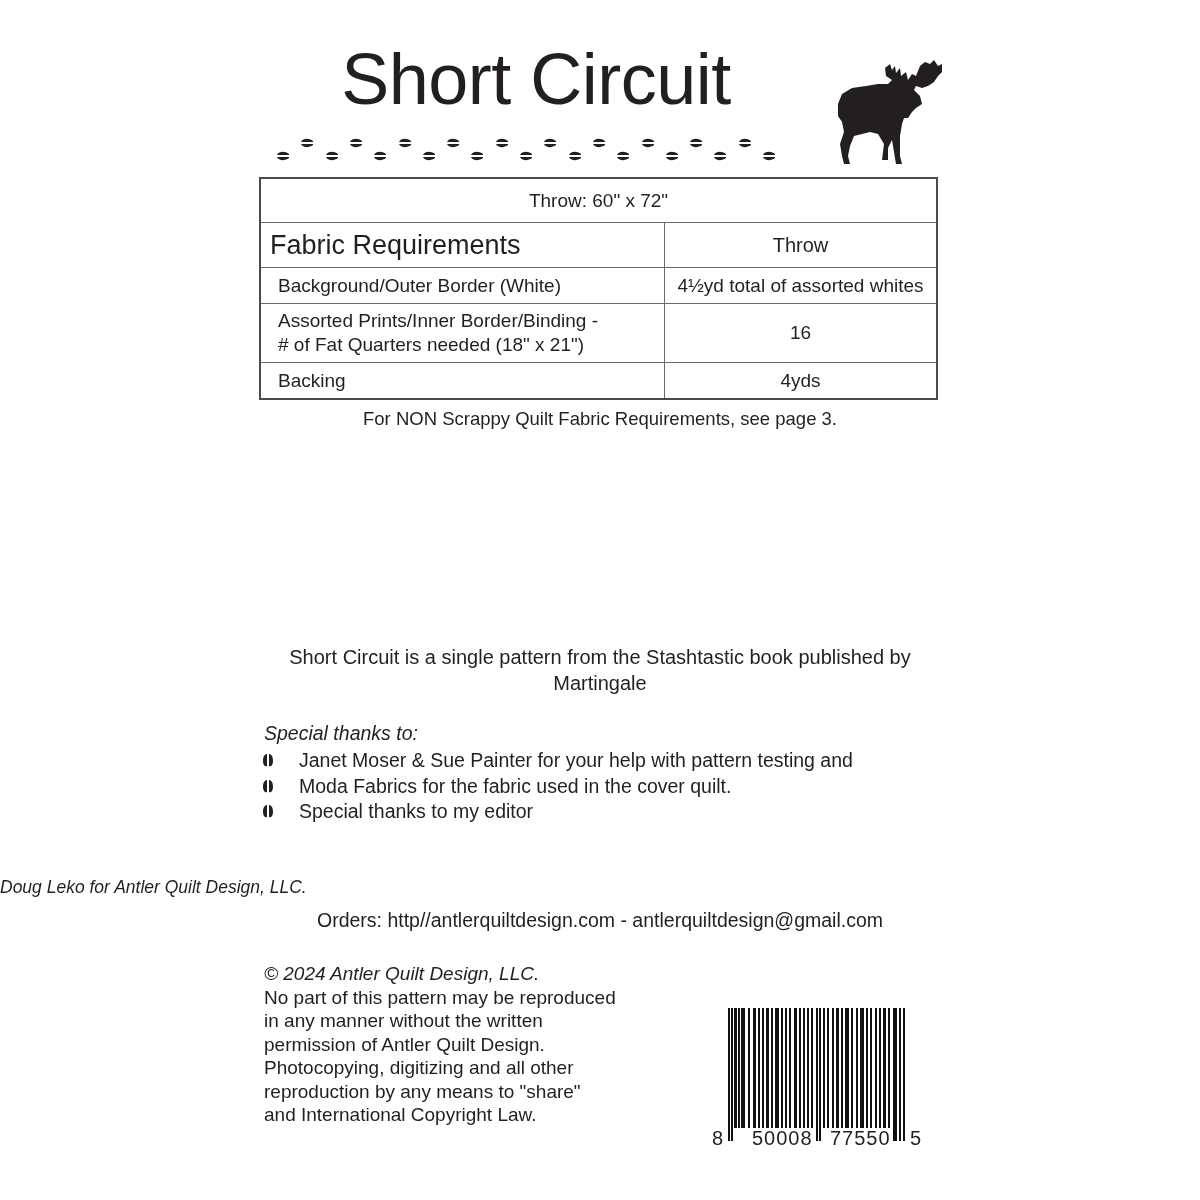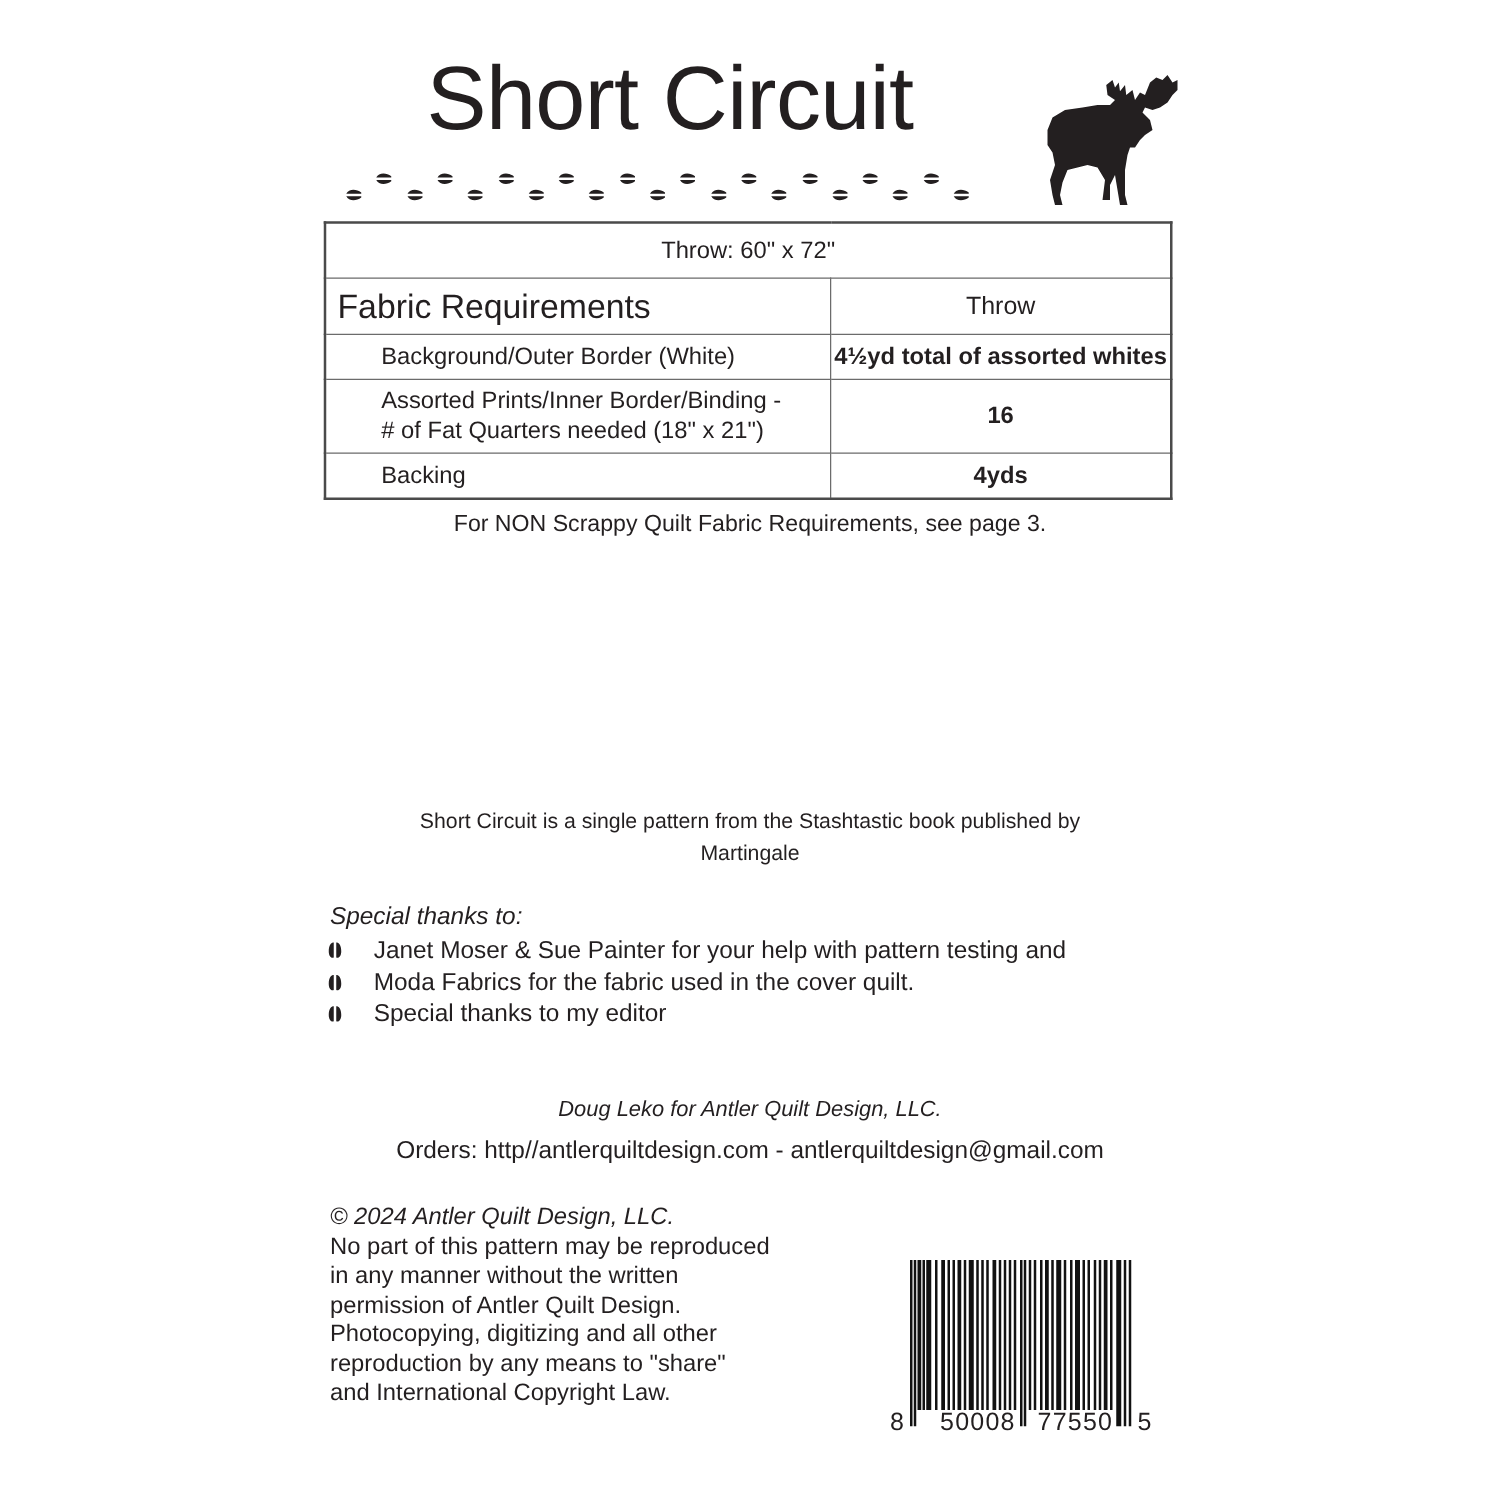--- a/index.html
+++ b/index.html
@@ -15,31 +15,31 @@
 
   table.req { position:absolute; left:259px; top:177px; width:679px;
               border-collapse:collapse; border:2px solid #4a4a4a; font-size:19px; }
   table.req td { border:1px solid #6b6b6b; padding:0; vertical-align:middle; color:#231f20; }
   .row-size td { height:43px; text-align:center; }
   .row-head td { height:44px; }
   .row-head .label { font-size:27px; padding-left:9px; }
   .row-head .col { text-align:center; font-size:20px; }
   .row-item td { height:35px; }
   .row-item.tall td { height:58px; }
-  .row-item .name { padding-left:44px; line-height:24px; }
-  .row-item .val { text-align:center;font-weight:bold; }
+  .row-item .name { padding-left:17px; line-height:24px; }
+  .row-item .val { text-align:center; }
   .c1 { width:394px; }
 
   .note { left:0; width:1200px; top:408px; text-align:center; font-size:18.5px; }
-  .pub { left:260px; width:680px; top:644px; text-align:center; font-size:17px; line-height:26px; }
+  .pub { left:260px; width:680px; top:644px; text-align:center; font-size:20px; line-height:26px; }
   .thanks-h { left:264px; top:722px; font-size:19.5px; font-style:italic; }
   .thanks-list { left:262px; top:748px; width:640px; margin:0; padding:0; list-style:none; font-size:19.5px; line-height:25.5px; }
   .thanks-list li { position:relative; padding-left:37px; margin:0; }
   .thanks-list li .bullet { position:absolute; left:0; top:5px; width:12px; height:15px; }
-  .author { left:0; width:1200px; top:877px; text-align:center; font-size:17.5px; font-style:italic; }
+  .author { left:0; width:1200px; top:877px; text-align:left; font-size:17.5px; font-style:italic; }
   .orders { left:0; width:1200px; top:909px; text-align:center; font-size:19.5px; }
   .copy { left:264px; top:962px; width:400px; font-size:19px; line-height:23.5px; }
   .copy .c-head { font-style:italic; }
 
   .barcode { left:710px; top:1005px; width:230px; height:150px; }
   .bars { position:absolute; left:18px; top:3px; height:120px; width:182px; }
   .bar { position:absolute; top:0; background:#111; }
   .bar.long { height:133px; }
   .bar.short { height:120px; }
   .bc-digit { position:absolute; top:122px; font-size:20px; color:#231f20; letter-spacing:1px; }

